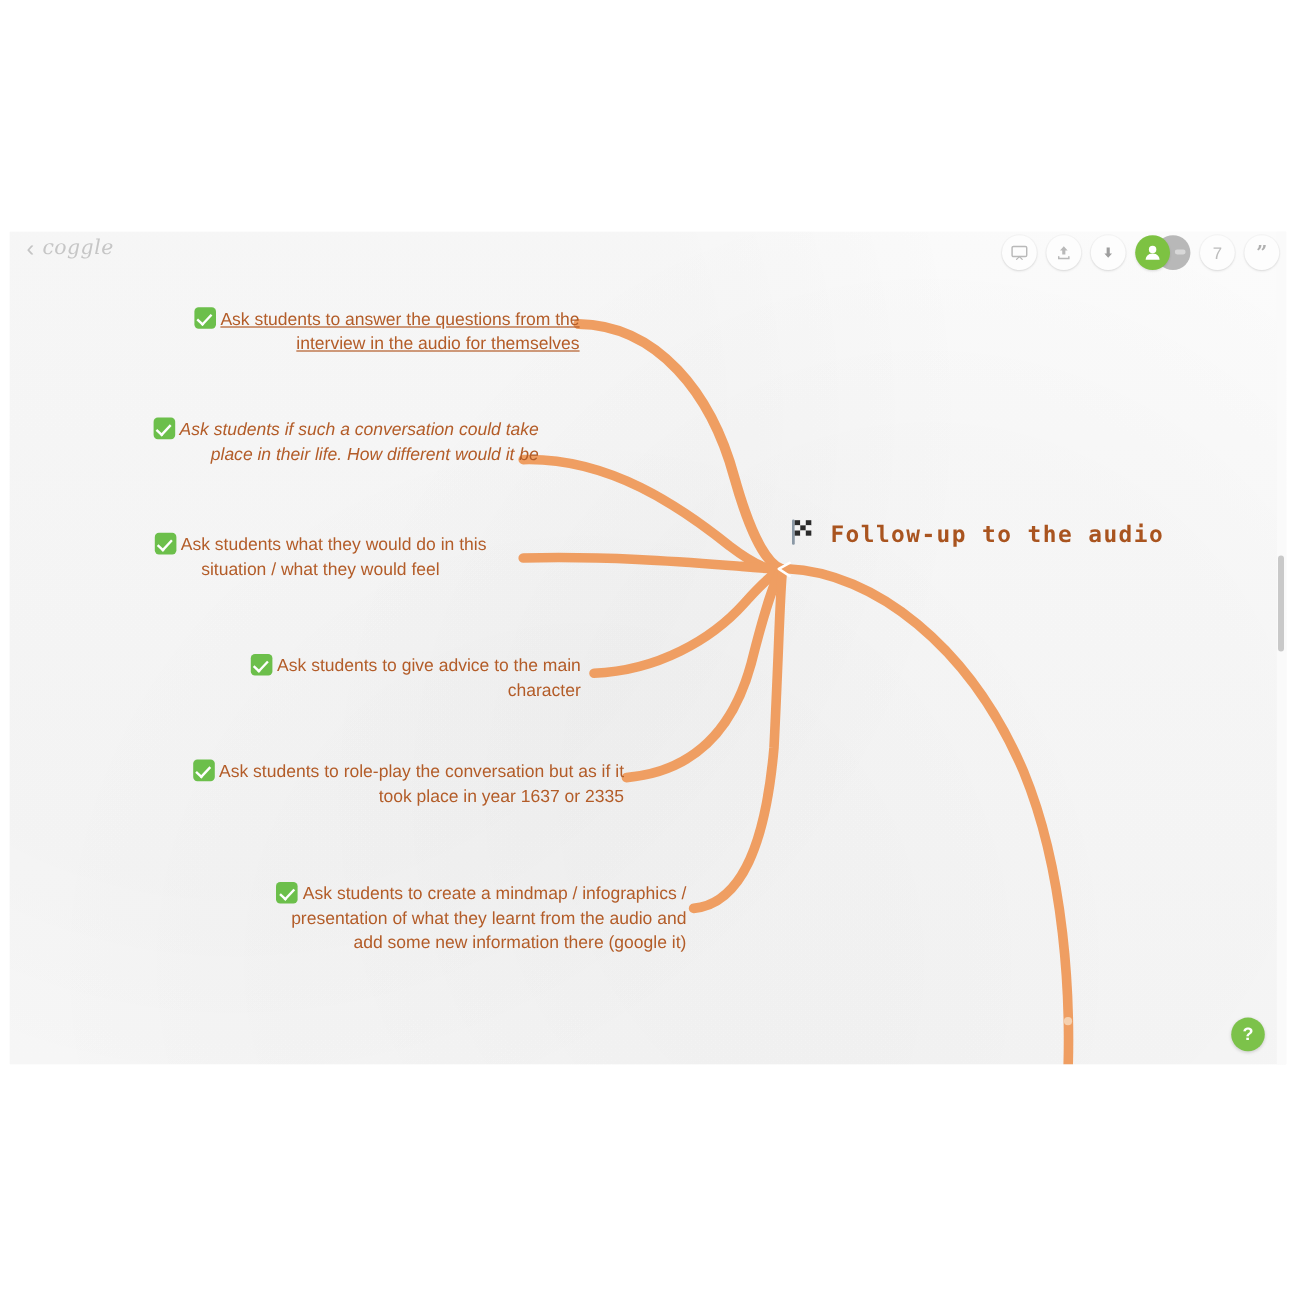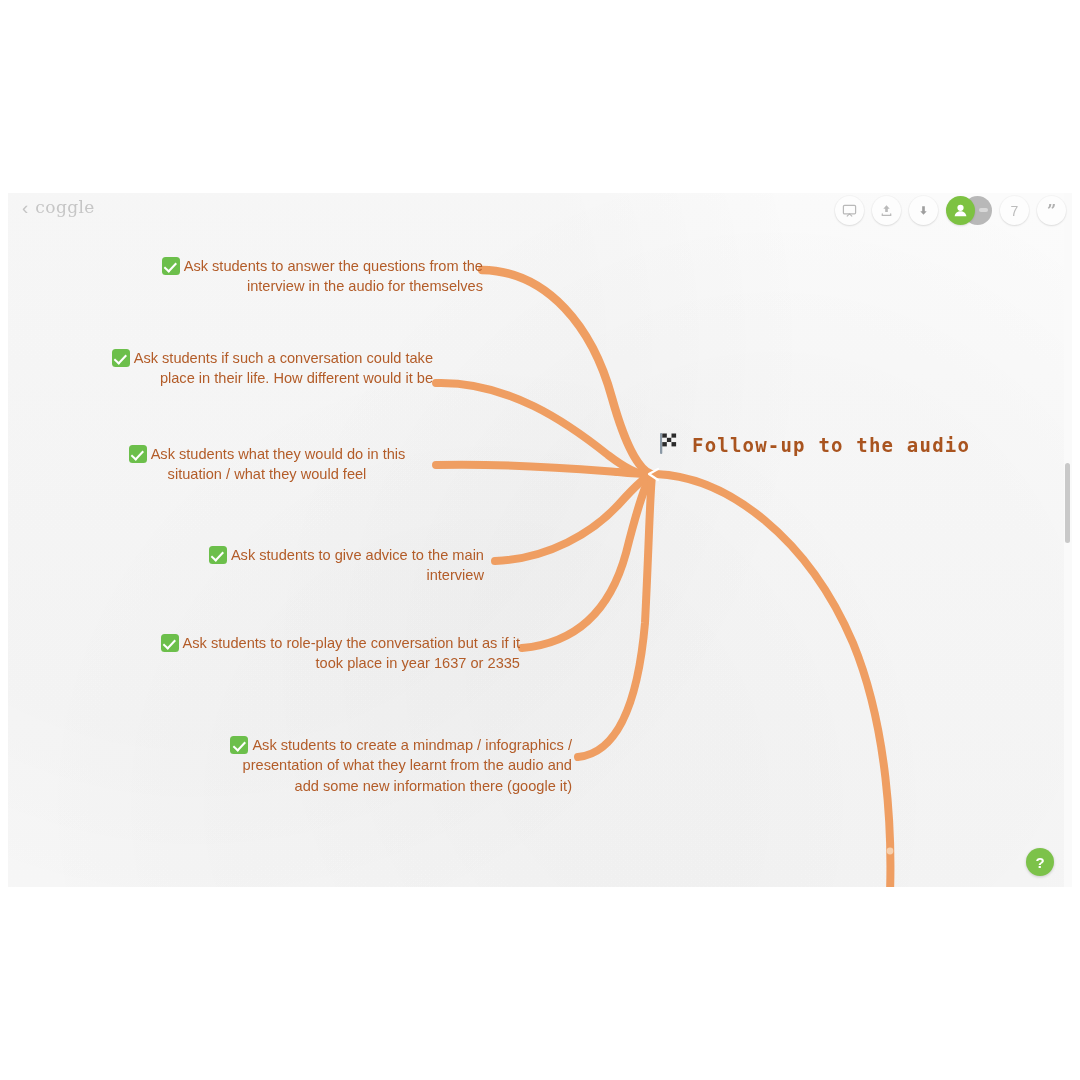--- a/index.html
+++ b/index.html
@@ -21,21 +21,21 @@
       linear-gradient(#fbfbfb,#f7f7f7);
   }
 
   
   .brand{
     position:absolute;left:22px;top:197px;display:flex;align-items:center;gap:7px;
     color:#c9c9c9;user-select:none;
   }
   .brand .chev{font-size:19px;line-height:1;color:#c4c4c4;}
   .brand .word{
-    font-family:"DejaVu Serif",serif;font-size:17px;
+    font-family:"DejaVu Serif",serif;font-style:italic;font-size:17px;
     color:#c6c6c6;letter-spacing:.4px;
   }
 
   
   .toolbar{position:absolute;right:14px;top:196px;display:flex;align-items:center;gap:8px;}
   .tbtn{
     width:29px;height:29px;border-radius:50%;background:#fdfdfd;
     box-shadow:0 1px 2px rgba(0,0,0,.10), 0 0 0 1px rgba(0,0,0,.025);
     display:flex;align-items:center;justify-content:center;
     color:#b9b9b9;cursor:pointer;flex:0 0 auto;
@@ -196,34 +196,34 @@
           <rect x="14.5" y="7.8" width="4.6" height="4.3" fill="#f4f4f4"></rect>
           <rect x="5.3" y="12.1" width="4.6" height="4.3" fill="#2b2b2b"></rect>
           <rect x="9.9" y="12.1" width="4.6" height="4.3" fill="#f4f4f4"></rect>
           <rect x="14.5" y="12.1" width="4.6" height="4.3" fill="#2b2b2b"></rect>
         </g>
       </svg>
     </span>
     <span class="title">Follow-up to the audio</span>
   </div>
 
-  <div class="node" style="left:118px;top:256px;width:365px;">
+  <div class="node" style="left:118px;top:256px;width:365px;text-decoration:underline;">
     <span class="chk"></span><span>Ask students to answer the questions from the interview in the audio for themselves</span>
   </div>
 
-  <div class="node" style="left:88px;top:348px;width:345px;">
+  <div class="node" style="left:104px;top:348px;width:345px;font-style:italic;">
     <span class="chk"></span><span>Ask students if such a conversation could take place in their life. How different would it be</span>
   </div>
 
   <div class="node" style="left:103px;top:444px;width:328px;text-align:center;">
     <span class="chk"></span><span>Ask students what they would do in this situation / what they would feel</span>
   </div>
 
   <div class="node" style="left:155px;top:545px;width:329px;">
-    <span class="chk"></span><span>Ask students to give advice to the main interview</span>
+    <span class="chk"></span><span>Ask students to give advice to the main character</span>
   </div>
 
   <div class="node" style="left:160px;top:633px;width:360px;">
     <span class="chk"></span><span>Ask students to role-play the conversation but as if it took place in year 1637 or 2335</span>
   </div>
 
   <div class="node" style="left:215px;top:735px;width:357px;">
     <span class="chk"></span><span>Ask students to create a mindmap / infographics / presentation of what they learnt from the audio and add some new information there (google it)</span>
   </div>
 

